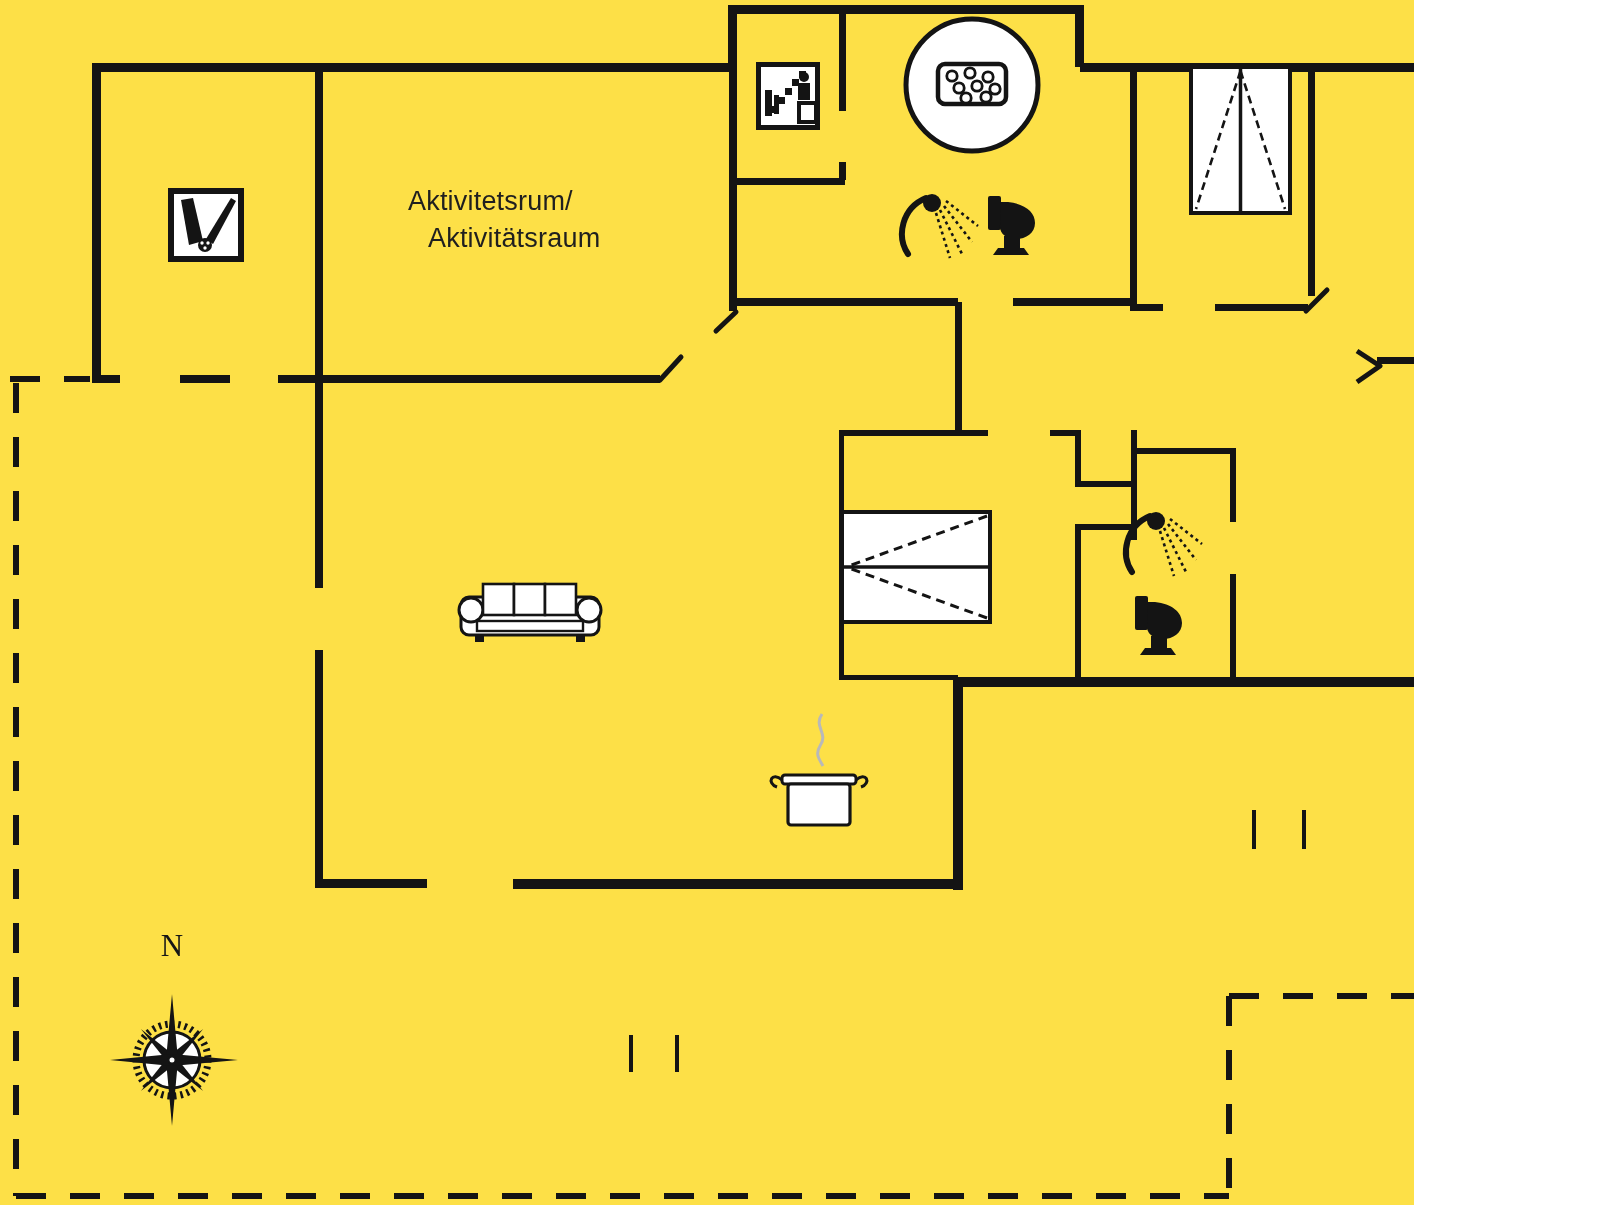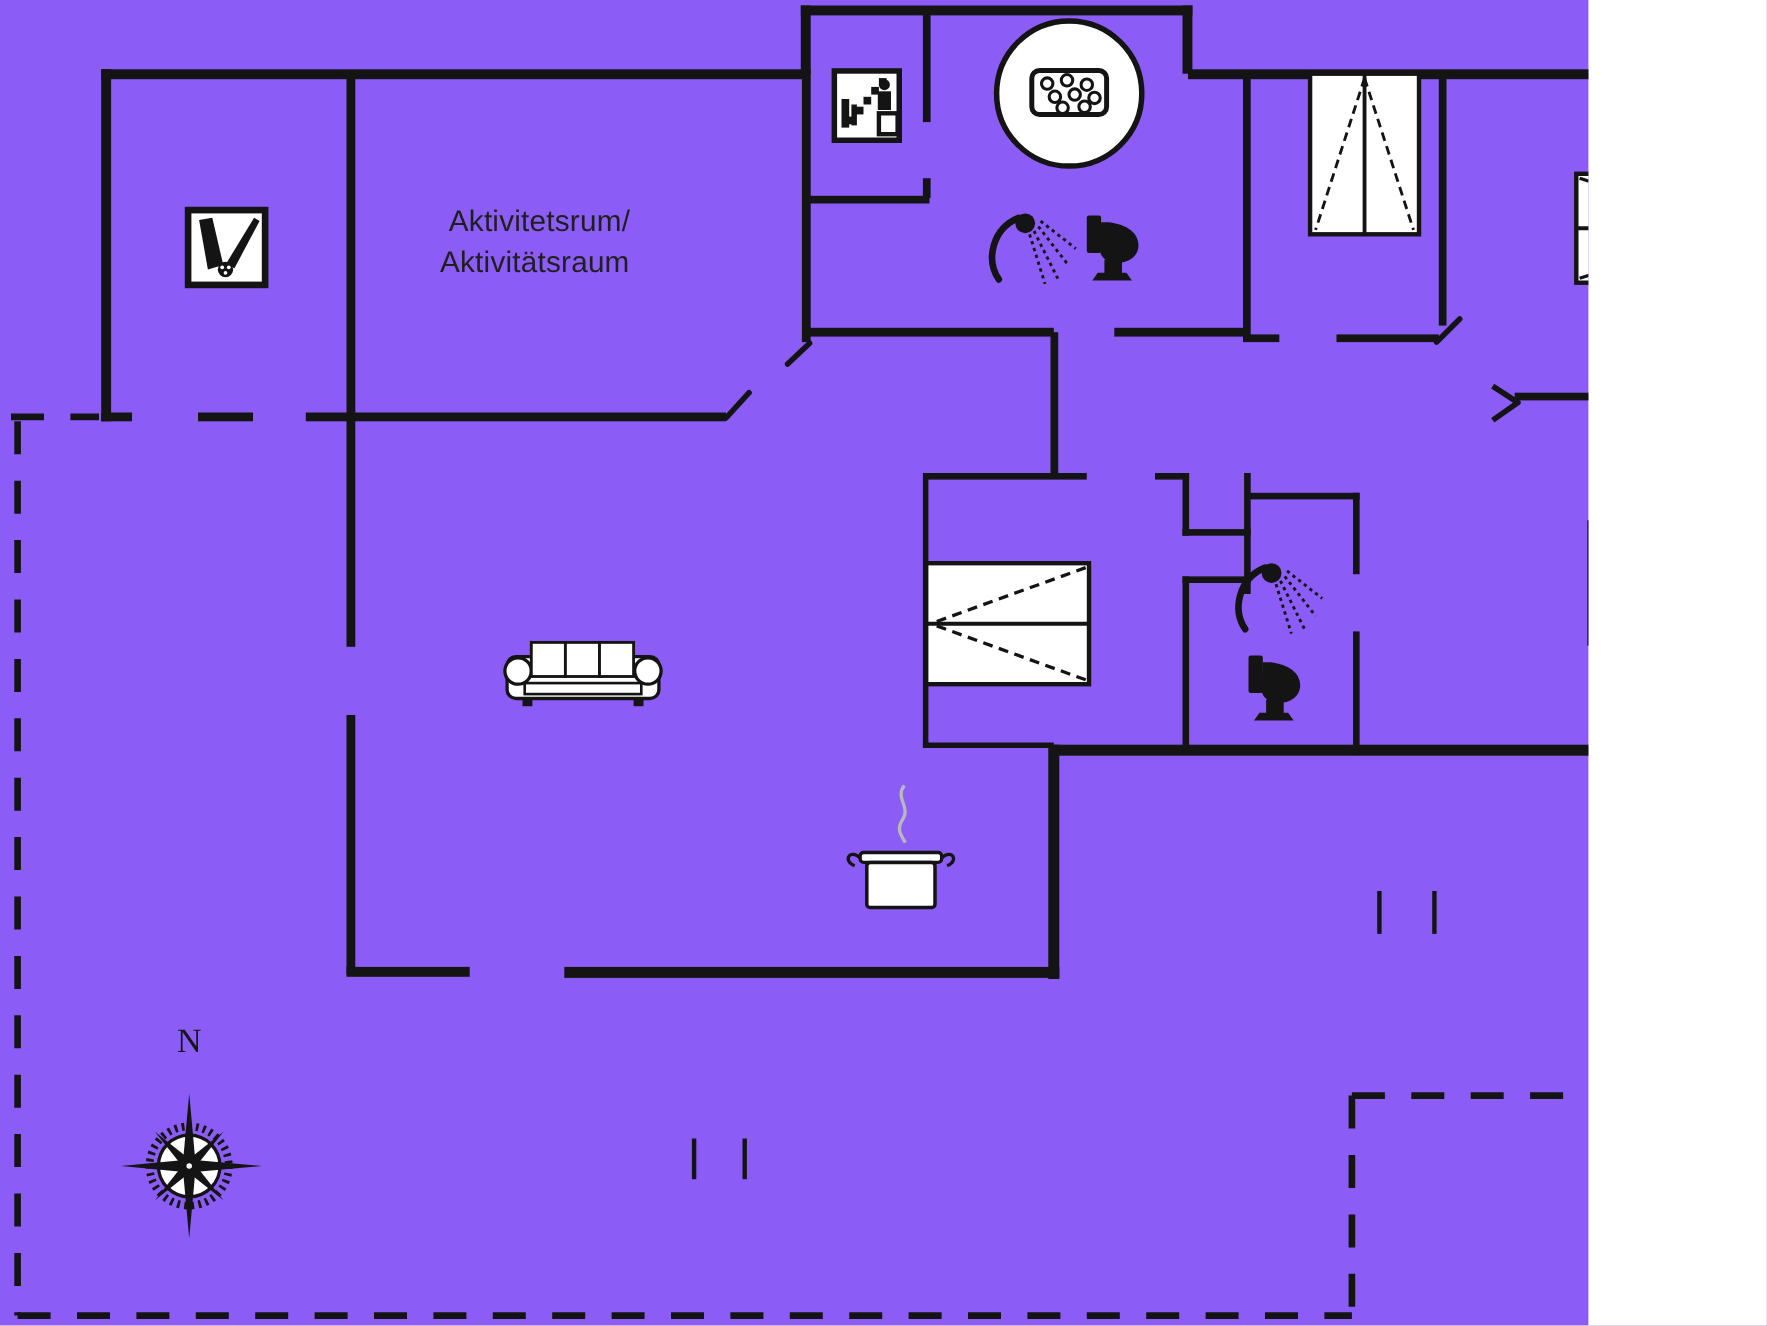--- a/index.html
+++ b/index.html
@@ -1,16 +1,16 @@
 <!DOCTYPE html>
 <html><head>
 <meta charset="utf-8">
 <style>
   html,body{margin:0;padding:0;background:#ffffff;}
-  #stage{position:relative;width:1414px;height:1205px;background:#8b5cf6;overflow:hidden;padding-left:30px;}
+  #stage{position:relative;width:1414px;height:1205px;background:#fde047;overflow:hidden;}
   #plan-svg{position:absolute;left:0;top:0;}
   .label{position:absolute;font-family:"Liberation Sans",sans-serif;font-size:27px;
          color:#1f1f1f;white-space:nowrap;letter-spacing:0.2px;}
   .north-label{position:absolute;font-family:"Liberation Serif",serif;font-size:31px;
          color:#161616;width:60px;text-align:center;}
 </style>
 </head>
 <body>
 
 <div id="stage">
@@ -185,15 +185,15 @@
           <polygon points="-44,0 0,5 0,-5" fill="#141414"></polygon>
         </g>
         <polygon points="0,-66 6,0 -6,0" fill="#141414"></polygon>
         <polygon points="0,66 6,0 -6,0" fill="#141414"></polygon>
         <polygon points="66,0 0,6 0,-6" fill="#141414"></polygon>
         <polygon points="-62,0 0,6 0,-6" fill="#141414"></polygon>
         <circle r="3.5" fill="#fff" stroke="#141414" stroke-width="2"></circle>
       </g>
     </svg>
   <div class="label" style="left: 408px; top: 186px;">Aktivitetsrum/</div>
-  <div class="label" style="left: 400px; top: 223px;">Aktivitätsraum</div>
+  <div class="label" style="left: 428px; top: 223px;">Aktivitätsraum</div>
   <div class="north-label" style="left: 142px; top: 928px;">N</div>
 </div>
 
 </body></html>

